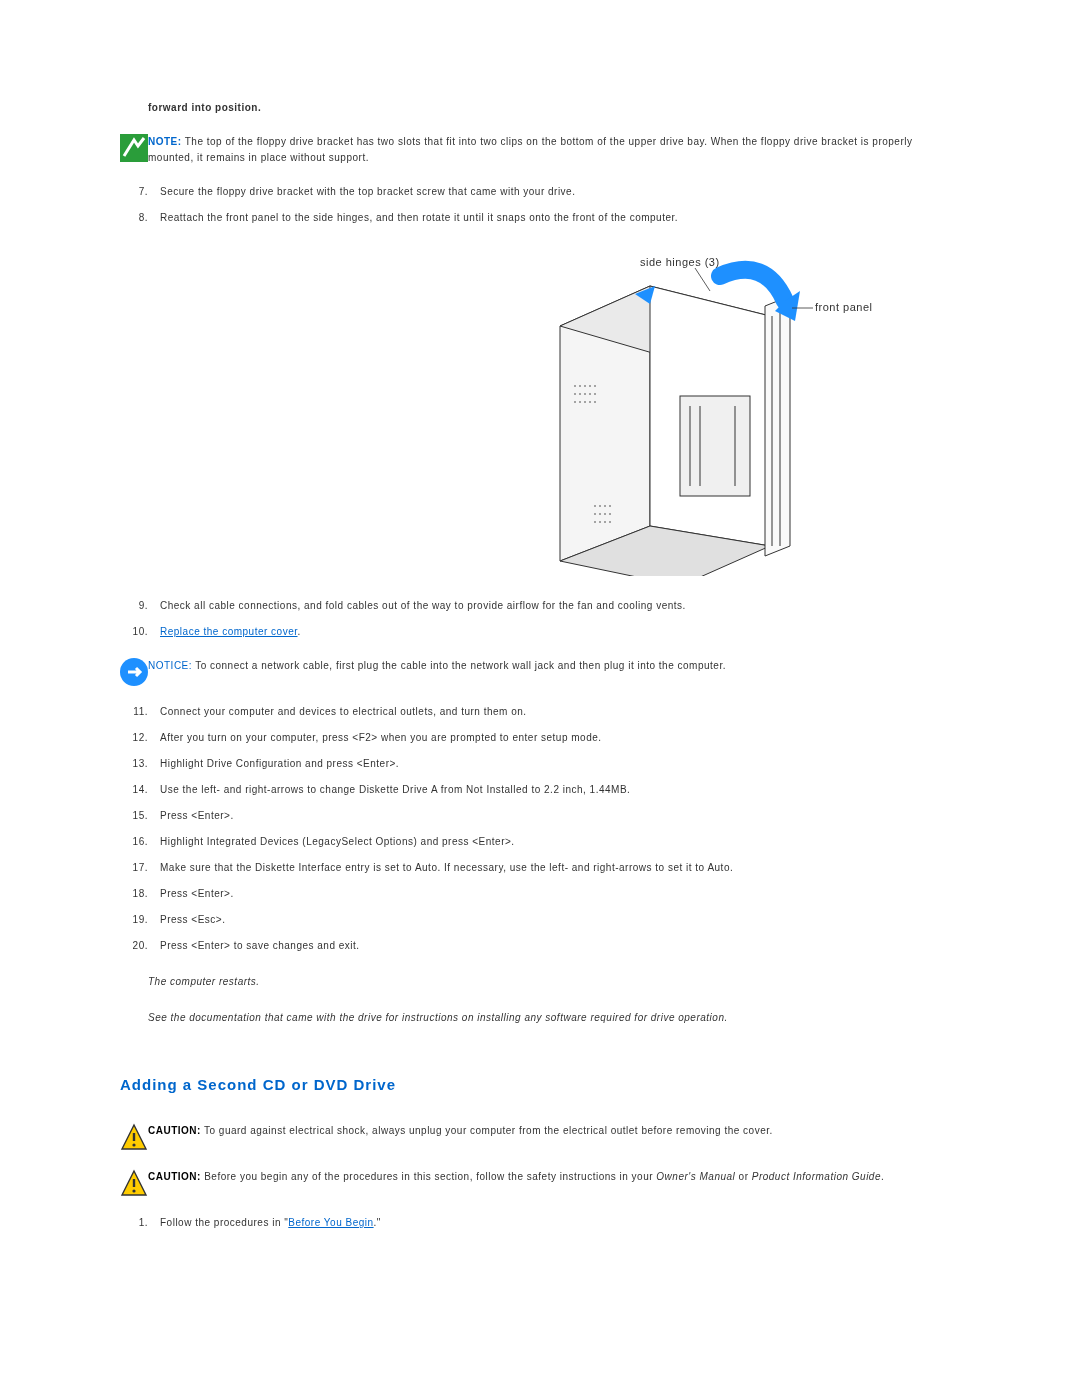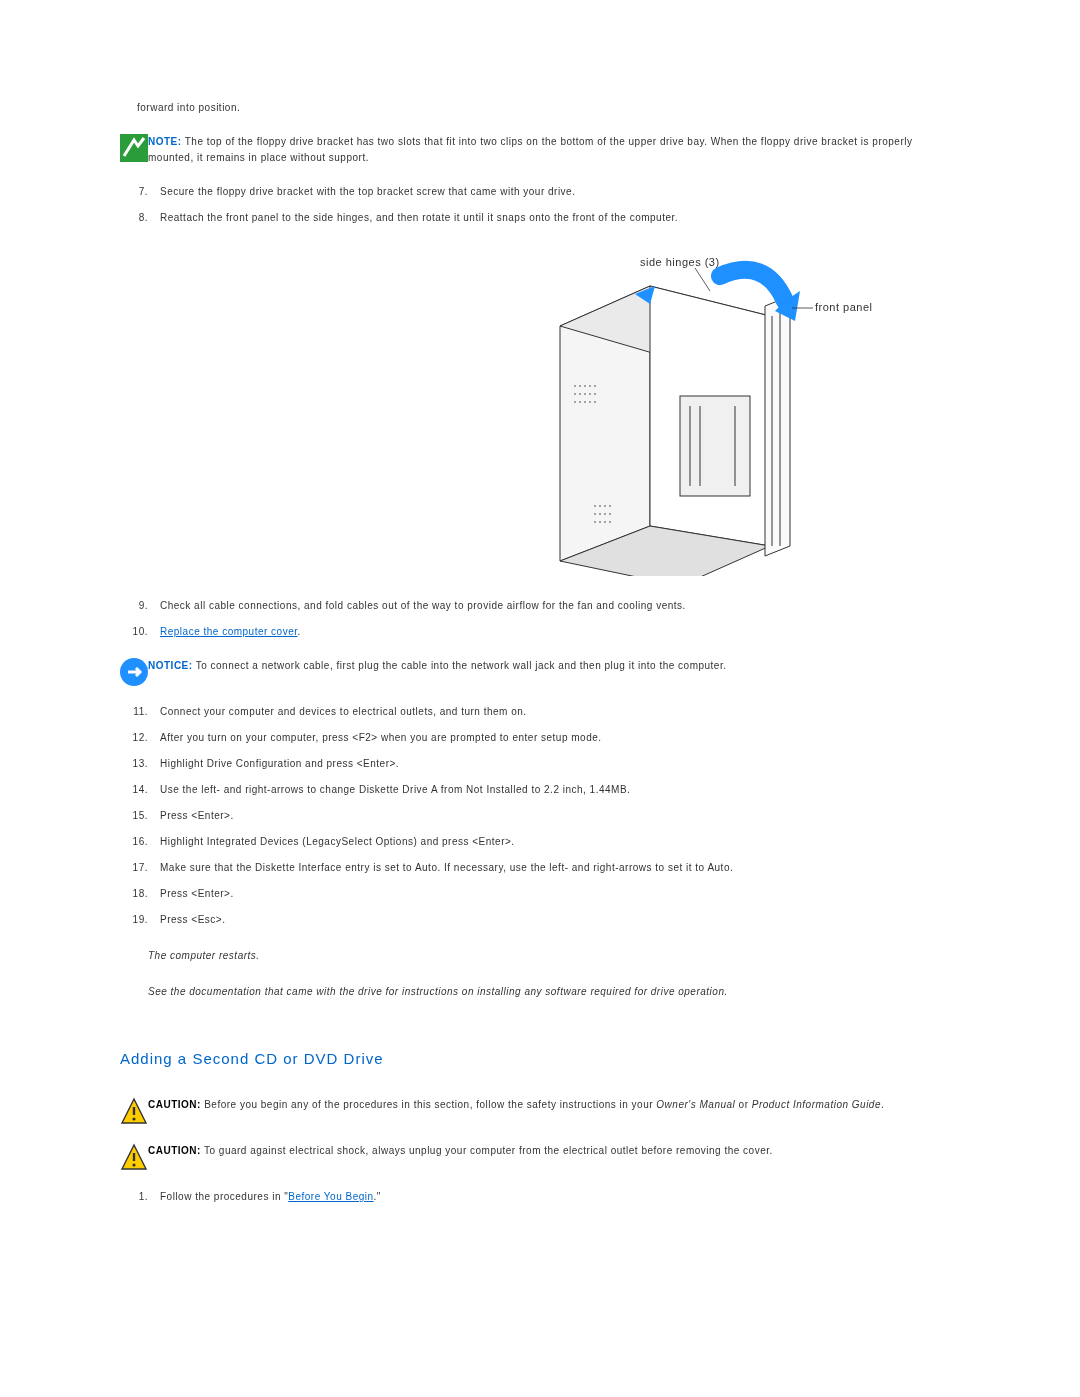--- a/index.html
+++ b/index.html
@@ -23,47 +23,48 @@
   .step-num {
     width: 28px;
     flex-shrink: 0;
     text-align: right;
     padding-right: 12px;
   }
   .step-text {
     flex: 1;
   }
   .indent-text {
-    margin-left: 17px;
+    margin-left: 28px;
     margin-bottom: 10px;
     line-height: 1.6;
+    font-weight: bold;
   }
   .callout {
     display: flex;
     margin: 18px 0 18px 0;
     line-height: 1.6;
   }
   .callout-icon {
     width: 28px;
     flex-shrink: 0;
     display: flex;
     align-items: flex-start;
     justify-content: flex-start;
   }
   .callout-text {
     flex: 1;
   }
   .note-label { color: #0066cc; font-weight: bold; }
-  .notice-label { color: #0066cc; font-weight: bold; }
+  .notice-label { color: #0066cc; font-weight: normal; }
   .caution-label { color: #000000; font-weight: bold; }
   .link { color: #0066cc; text-decoration: underline; cursor: pointer; }
   .heading {
     color: #0066cc;
     font-size: 15px;
-    font-weight: normal;
+    font-weight: bold;
     margin-top: 50px;
     margin-bottom: 30px;
     letter-spacing: 1px;
   }
   .figure {
     margin: 20px 0 20px 0;
     text-align: right;
   }
   .para {
     margin: 20px 0 10px 28px;
@@ -230,50 +231,54 @@
         <div class="step-text">Make sure that the Diskette Interface entry is set to Auto. If necessary, use the left- and right-arrows to set it to Auto.</div>
       </div>
       <div class="step-item">
         <div class="step-num">18.</div>
         <div class="step-text">Press &lt;Enter&gt;.</div>
       </div>
       <div class="step-item">
         <div class="step-num">19.</div>
         <div class="step-text">Press &lt;Esc&gt;.</div>
       </div>
+      <div class="step-item">
+        <div class="step-num">20.</div>
+        <div class="step-text">Press &lt;Enter&gt; to save changes and exit.</div>
+      </div>
     </div>
 
   <div class="para">The computer restarts.</div>
   <div class="para">See the documentation that came with the drive for instructions on installing any software required for drive operation.</div>
 
   <div class="heading">Adding a Second CD or DVD Drive</div>
 
   <div class="callout">
     <div class="callout-icon">
       <svg viewBox="0 0 14 14">
           <polygon points="7,1 13,13 1,13" fill="#ffcc00" stroke="#333" stroke-width="0.7"></polygon>
           <line x1="7" y1="5" x2="7" y2="9" stroke="#333" stroke-width="1.2"></line>
           <circle cx="7" cy="11" r="0.8" fill="#333"></circle>
         </svg>
     </div>
     <div class="callout-text">
-      <span class="caution-label">CAUTION:</span><span> Before you begin any of the procedures in this section, follow the safety instructions in your </span><span class="ital">Owner's Manual</span><span> or </span><span class="ital">Product Information Guide</span><span>.</span>
+      <span class="caution-label">CAUTION:</span><span> To guard against electrical shock, always unplug your computer from the electrical outlet before removing the cover.</span>
     </div>
   </div>
 
   <div class="callout">
     <div class="callout-icon">
       <svg viewBox="0 0 14 14">
           <polygon points="7,1 13,13 1,13" fill="#ffcc00" stroke="#333" stroke-width="0.7"></polygon>
           <line x1="7" y1="5" x2="7" y2="9" stroke="#333" stroke-width="1.2"></line>
           <circle cx="7" cy="11" r="0.8" fill="#333"></circle>
         </svg>
     </div>
     <div class="callout-text">
-      <span class="caution-label">CAUTION:</span><span> To guard against electrical shock, always unplug your computer from the electrical outlet before removing the cover.</span>
+      <span class="caution-label">CAUTION:</span><span> Before you begin any of the procedures in this section, follow the safety instructions in your </span><span class="ital">Owner's Manual</span><span> or </span><span class="ital">Product Information Guide</span><span>.</span>
     </div>
   </div>
 
   <div class="step-item">
     <div class="step-num">1.</div>
     <div class="step-text">
       <span>Follow the procedures in "</span><span class="link">Before You Begin</span><span>."</span>
     </div>
   </div>
 

